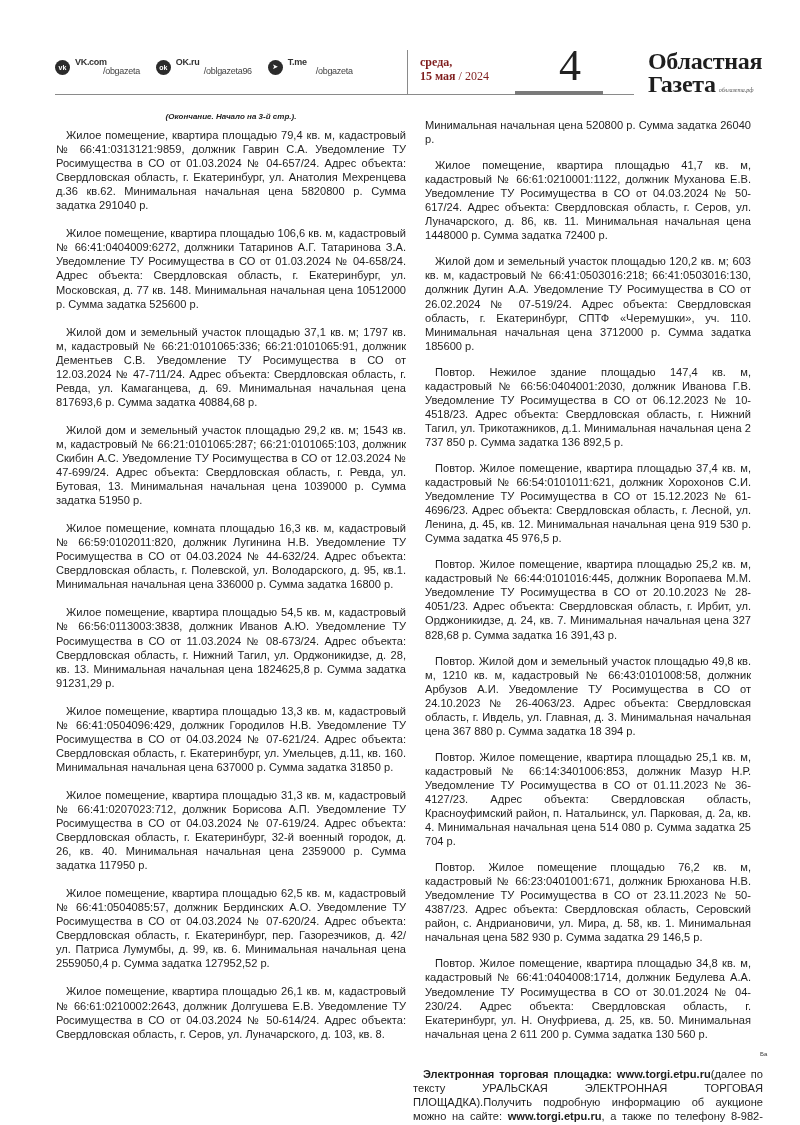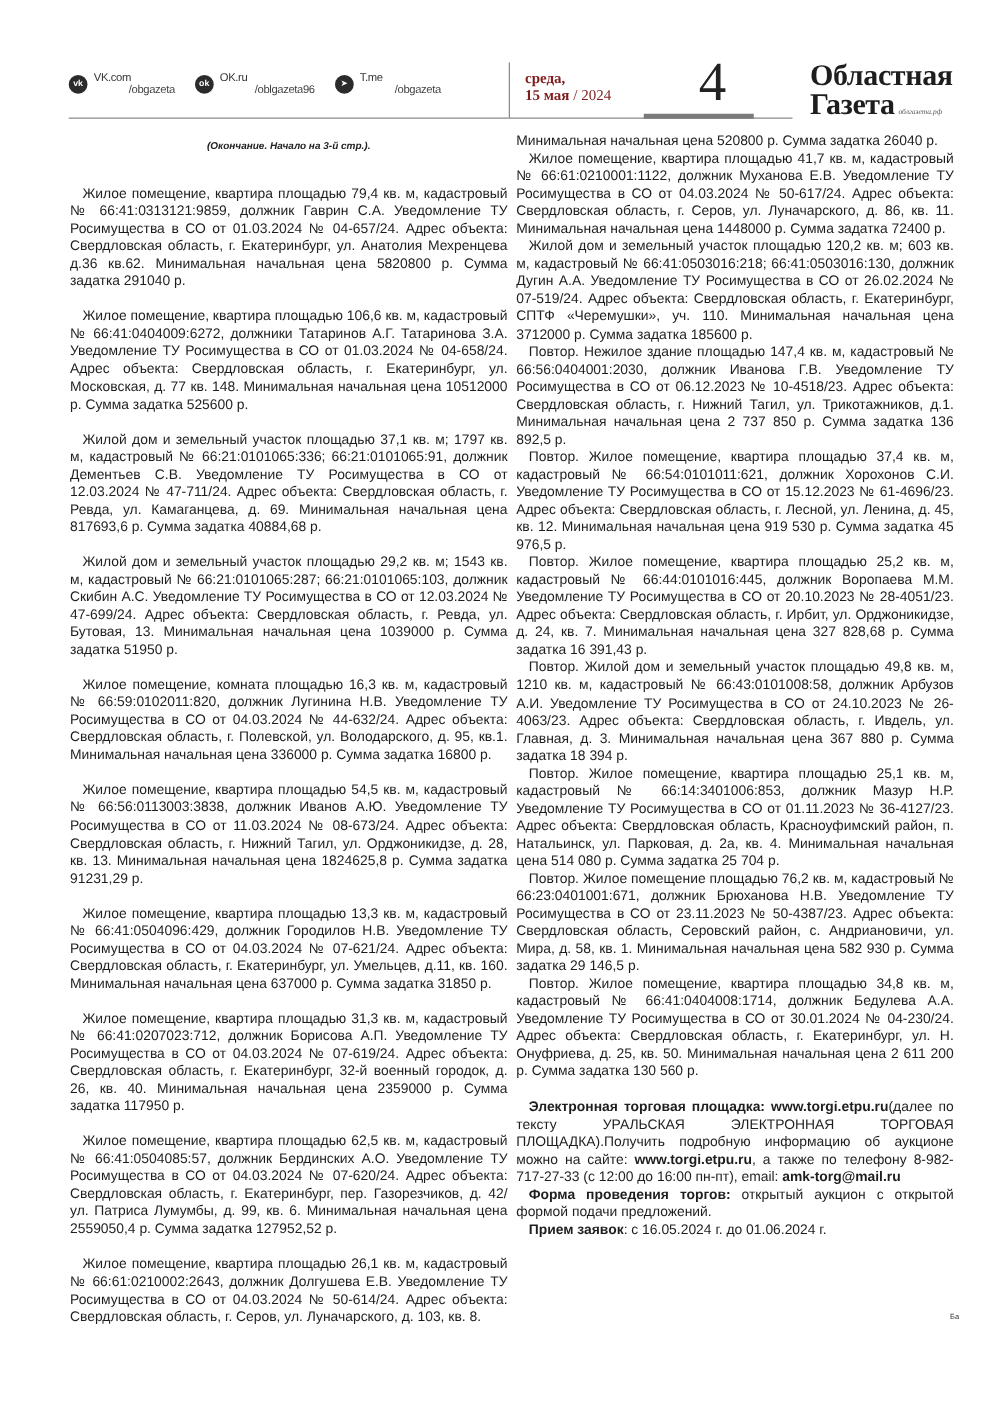--- a/index.html
+++ b/index.html
@@ -6,21 +6,21 @@
   body { width: 800px; height: 1125px; position: relative; overflow: hidden;
          font-family: "Liberation Sans", "DejaVu Sans", sans-serif; color: #1e1e1e; }
 
   
   .masthead { position: absolute; left: 0; top: 0; width: 800px; height: 100px; }
   .social { position: absolute; top: 58px; left: 55px; display: flex; gap: 16px; }
   .social-item { display: flex; align-items: center; gap: 5px; text-decoration: none; color: #333; }
   .soc-icon { width: 15px; height: 15px; border-radius: 50%; background: #2b2b2b; color: #fff;
               font-size: 7px; font-weight: bold; display: flex; align-items: center; justify-content: center; }
   .soc-text { font-family: "Liberation Sans Narrow", "Liberation Sans", sans-serif; font-size: 9px; line-height: 9px; letter-spacing: -0.3px; }
-  .soc-text .site { font-weight: normal; display: block; }
+  .soc-text .site { font-weight: bold; display: block; }
   .soc-text .handle { display: block; color: #444; margin-left: 28px; }
   .rule-left { position: absolute; left: 55px; top: 94px; width: 352px; height: 1px; background: #8a8a8a; }
   .vsep { position: absolute; left: 407px; top: 50px; width: 1px; height: 45px; background: #8a8a8a; }
   .date { position: absolute; left: 420px; top: 55px; font-family: "Liberation Serif", "DejaVu Serif", serif;
           font-size: 12px; line-height: 14px; color: #7f1d1d; }
   .date .day { font-weight: bold; display: block; }
   .date .dm { font-weight: bold; }
   .date .yr { font-weight: normal; }
   .page-num { position: absolute; left: 540px; top: 44px; width: 60px; text-align: center;
               font-family: "Liberation Serif", "DejaVu Serif", serif; font-size: 44px; line-height: 44px; color: #222; }
@@ -30,23 +30,23 @@
           font-weight: bold; color: #1e1e1e; }
   .logo .l1 { font-size: 24px; line-height: 22px; display: block; letter-spacing: -0.3px; }
   .logo .l2 { font-size: 24px; line-height: 24px; letter-spacing: -0.3px; }
   .logo .domain { font-size: 6px; font-weight: normal; font-style: italic; color: #555; margin-left: 3px; }
 
   
   .col { position: absolute; top: 106px; font-family: "Liberation Sans", "DejaVu Sans", sans-serif;
          font-size: 11.1px; line-height: 14.05px; text-align: justify; color: #1e1e1e; }
   .col-left { left: 56px; width: 350px; }
   .col-right { left: 413px; width: 350px; }
-  .continued { text-align: center; font-size: 8px; font-style: italic; font-weight: bold; margin: 4px 0 24px 0; color: #222; }
+  .continued { text-align: center; font-size: 8px; font-style: italic; font-weight: bold; margin: 4px 0 4px 0; color: #222; }
   .col-left .lot { text-indent: 10px; margin: 0 0 14px 0; hyphens: auto; }
-  .col-right .lot { text-indent: 10px; margin: 0; hyphens: auto; }
+  .col-right .lot { text-indent: 10px; margin: 12px; hyphens: auto; }
   .info { text-indent: 10px; margin: 0; }
   .info-gap { height: 14px; }
   b { font-weight: bold; }
   .corner-mark { position: absolute; left: 760px; top: 1051px; font-size: 6px; color: #333; }
 </style>
 </head>
 <body>
 
 <header class="masthead">
   <div class="social">

